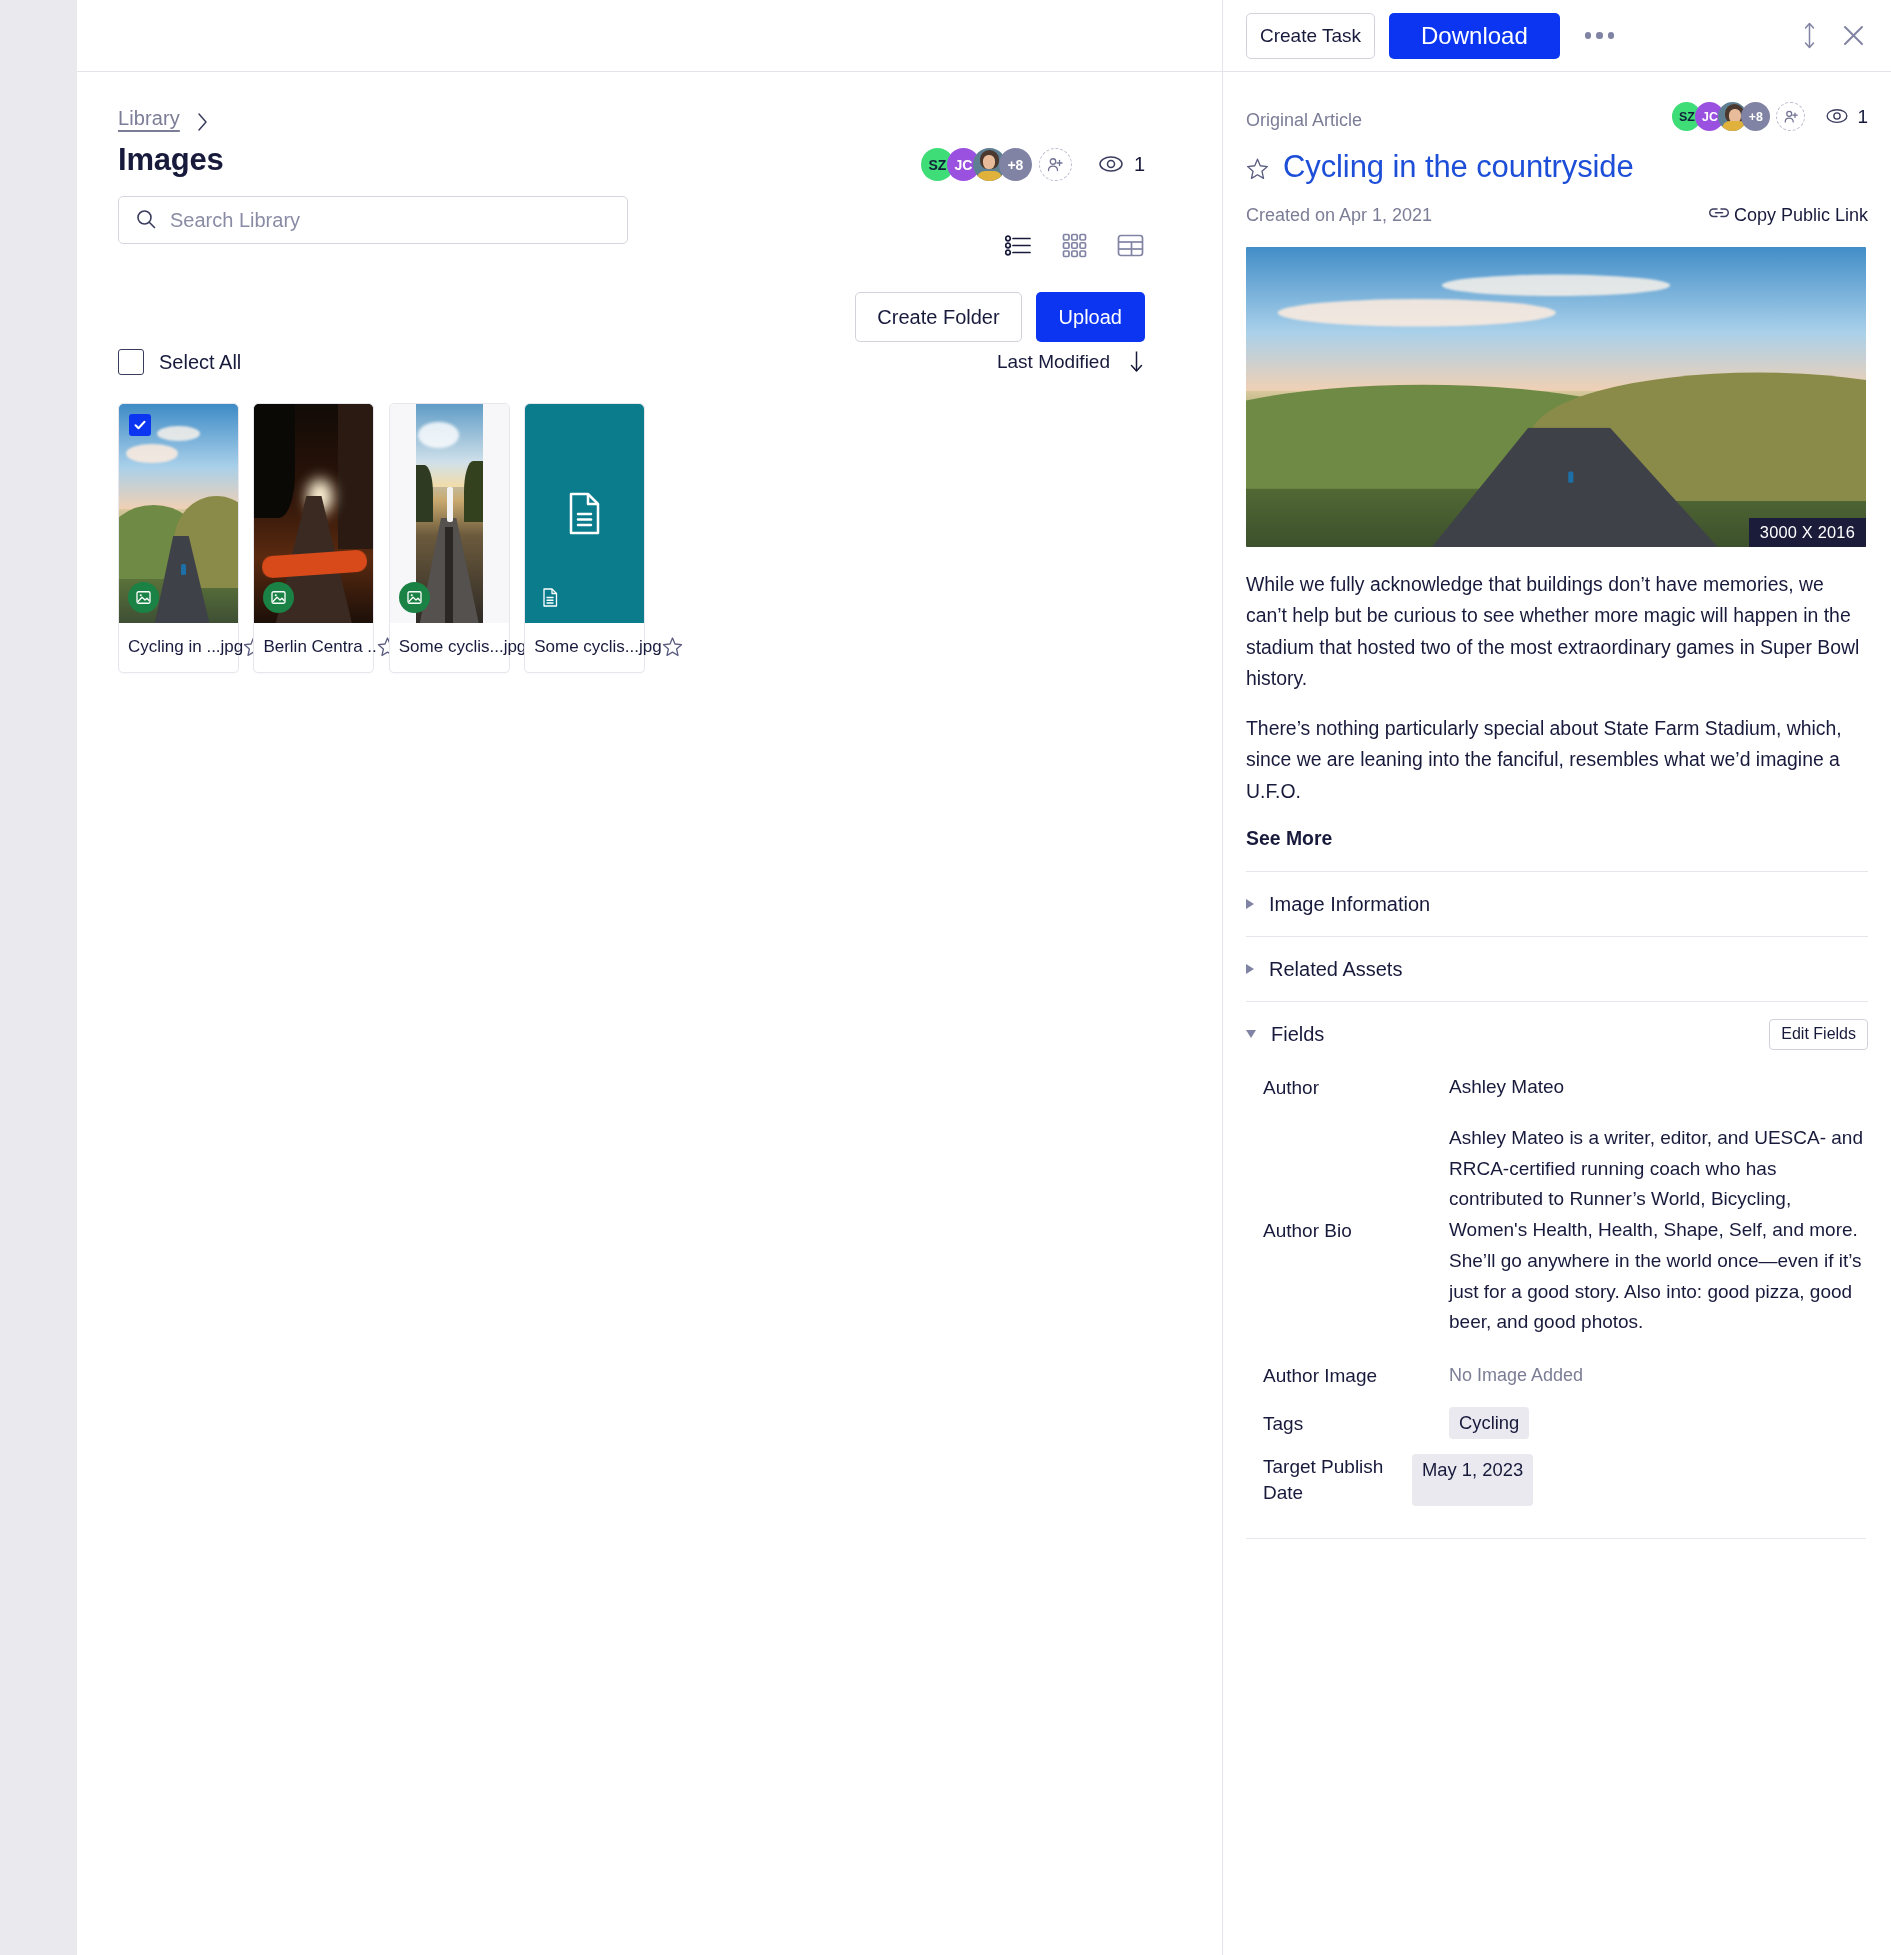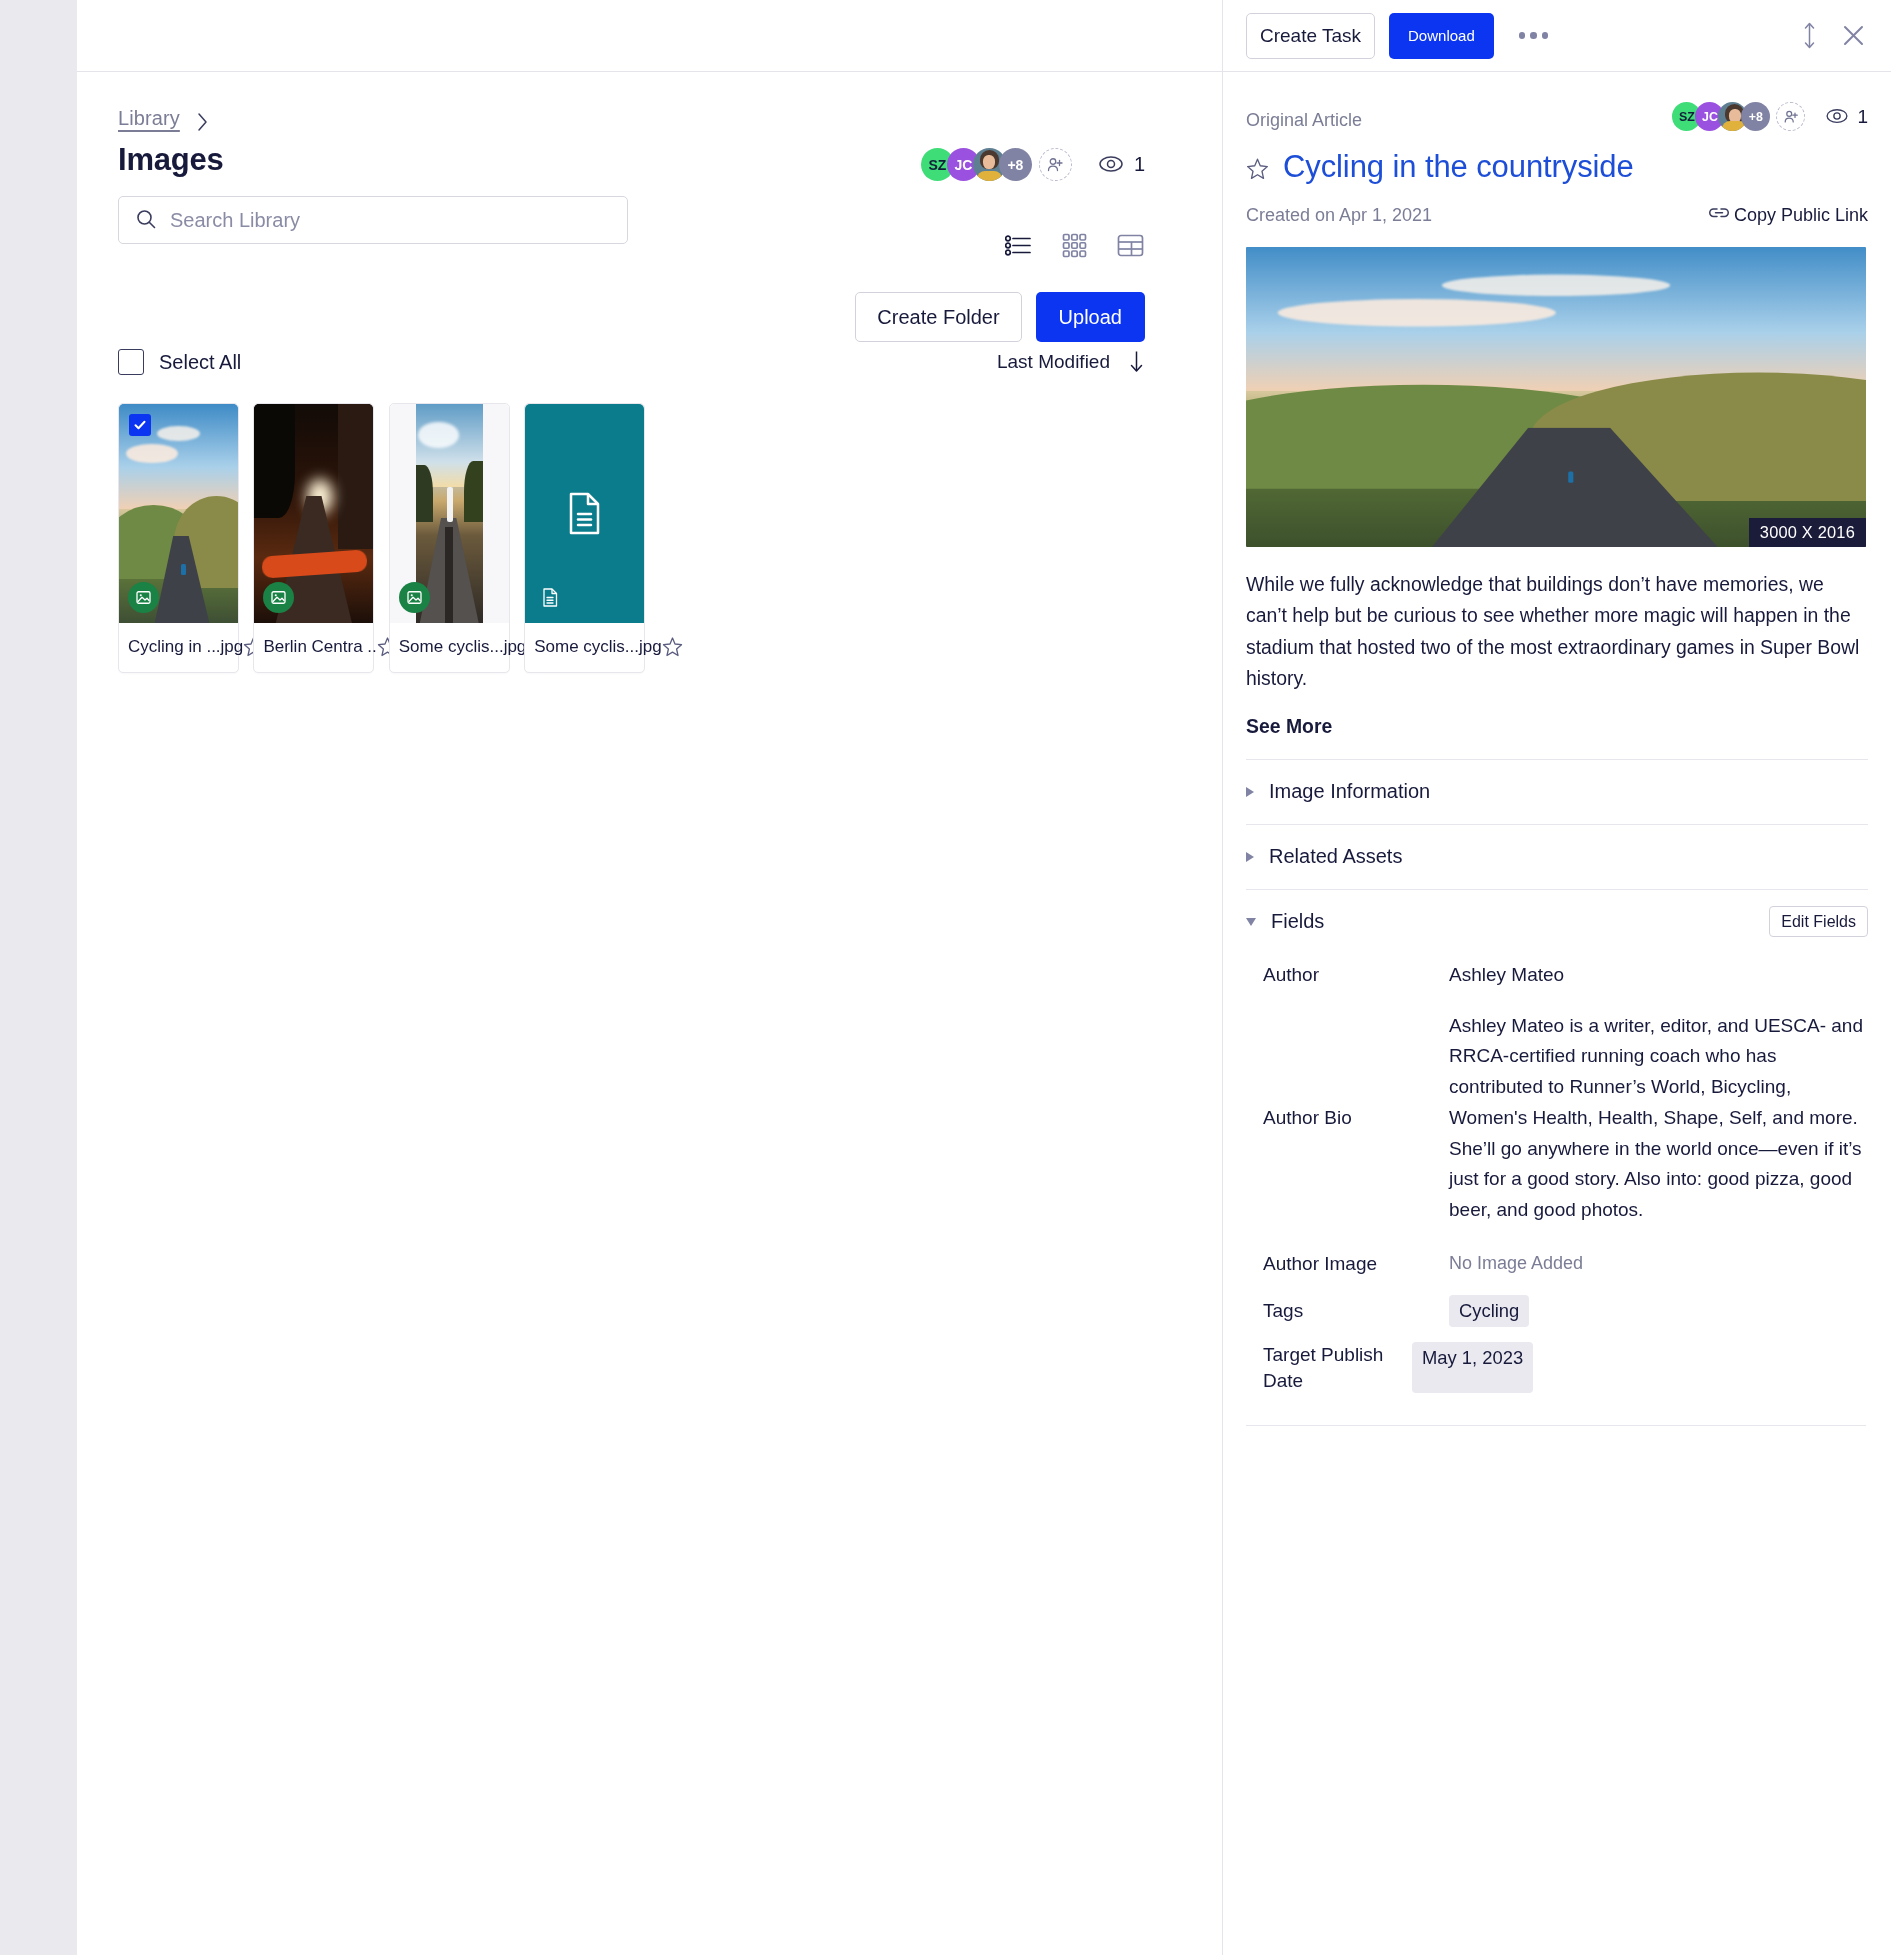--- a/index.html
+++ b/index.html
@@ -469,21 +469,21 @@
     <div class="actions">
       <button class="btn btn-outline">Create Folder</button>
       <button class="btn btn-primary">Upload</button>
     </div>
   </div>
 
   <div class="panel">
 
     <div class="panel-top">
       <button class="btn btn-outline" style="height:46px;font-size:19px;padding:0 13px;">Create Task</button>
-      <button class="btn btn-primary" style="height:46px;font-size:15px;padding:0 19px;">Download</button>
+      <button class="btn btn-primary" style="height:46px;font-size:24px;padding:0 32px;">Download</button>
       <span class="dots">
           <i class="dot"></i>
           <i class="dot"></i>
           <i class="dot"></i>
         </span>
       <span class="spacer"></span>
       <span class="icon-btn">
         <svg width="17" height="29" viewBox="0 0 34 58">
             <line x1="17" y1="6" x2="17" y2="52" stroke="#8083A3" stroke-width="3"></line>
             <path d="M9 14 L17 5 L25 14" fill="none" stroke="#8083A3" stroke-width="3" stroke-linecap="round" stroke-linejoin="round"></path>
@@ -564,20 +564,21 @@
             <div class="hill-l"></div>
             <div class="hill-r"></div>
             <div class="field"></div>
             <div class="road"></div>
             <div class="rider"></div>
         </div>
         <span class="dim-badge">3000 X 2016</span>
       </div>
 
       <p class="para">While we fully acknowledge that buildings don’t have memories, we can’t help but be curious to see whether more magic will happen in the stadium that hosted two of the most extraordinary games in Super Bowl history.</p>
+      <p class="para">There’s nothing particularly special about State Farm Stadium, which, since we are leaning into the fanciful, resembles what we’d imagine a U.F.O.</p>
       <span class="see-more">See More</span>
 
       <div style="height:21px"></div>
 
       <div class="acc">
         <div class="acc-head">
           <span class="caret right"></span>
           <span class="acc-title">Image Information</span>
         </div>
       </div>

